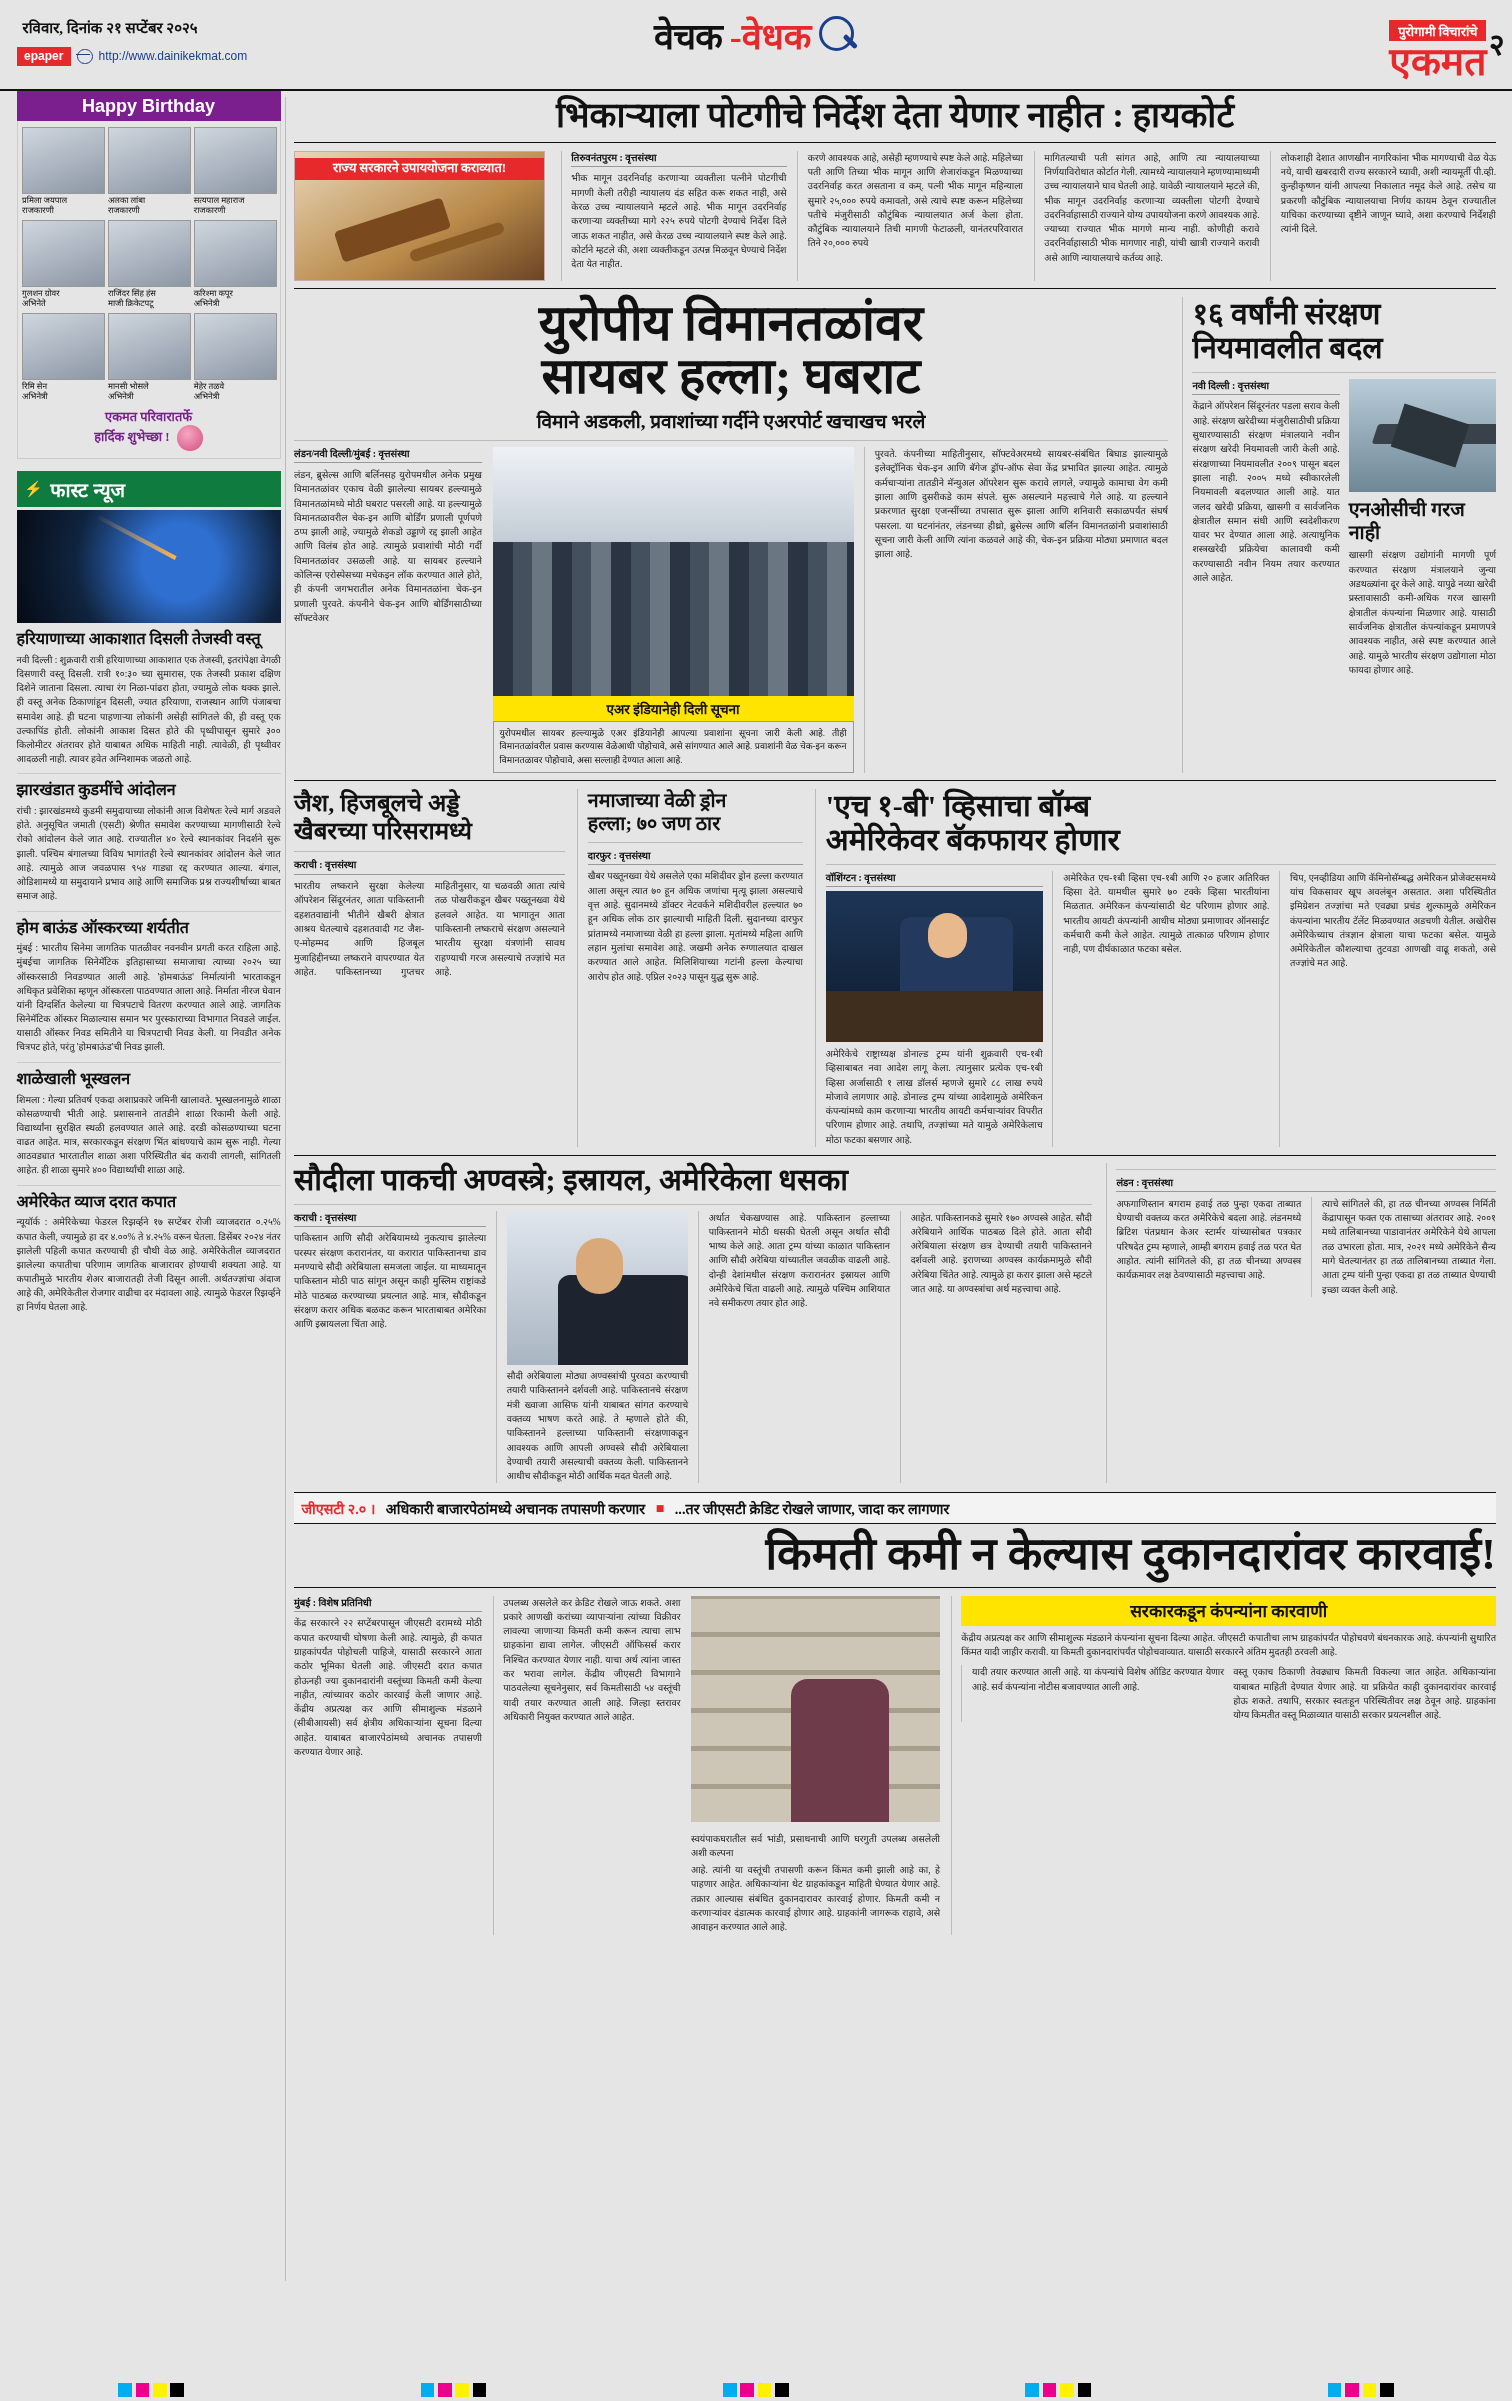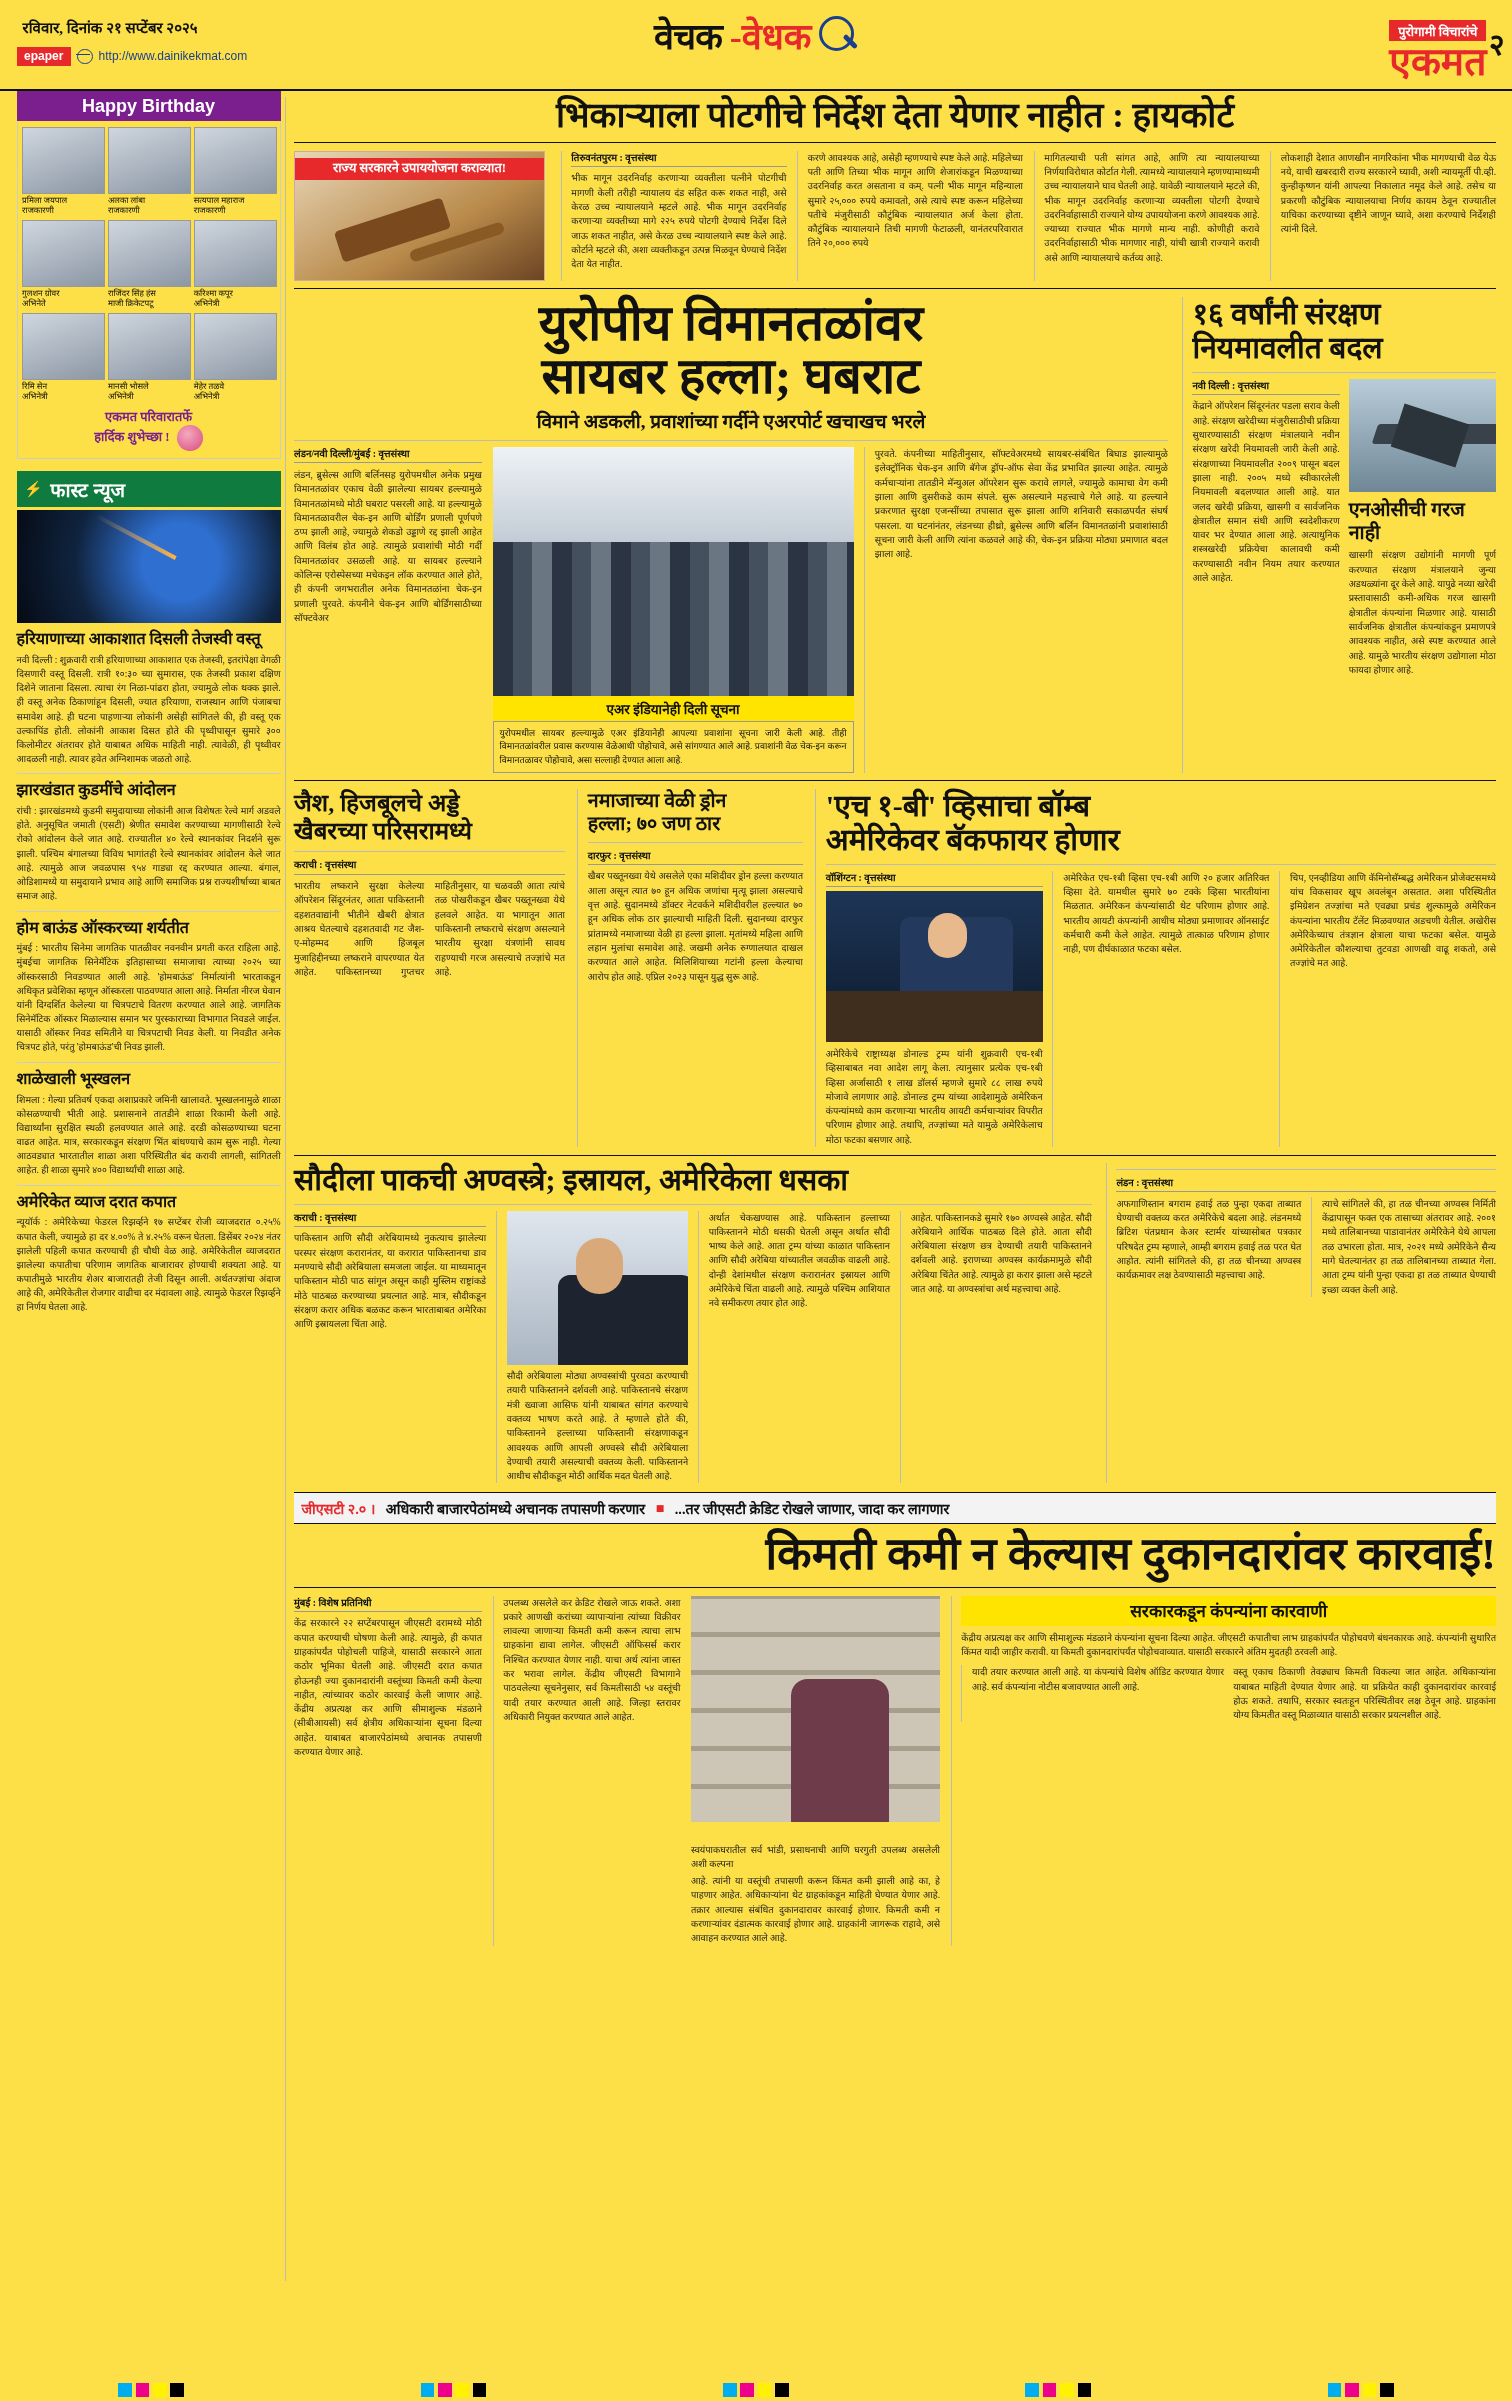--- a/index.html
+++ b/index.html
@@ -1,17 +1,17 @@
 <!DOCTYPE html>
 <html style="font-size:12px"><head>
 <meta charset="utf-8">
 <style>
   html,body{margin:0;padding:0;background:#fff;}
   body{width:1512px;height:2401px;font-family:"Liberation Serif", serif;color:#111;position:relative;}
-  .page{width:1512px;height:2401px;position:relative;background:#fde047;box-sizing:border-box;padding:0;}
+  .page{width:1512px;height:2401px;position:relative;background:#e5e5e5;box-sizing:border-box;padding:0;}
 
   
   .masthead{height:89px;border-bottom:2.3px solid #111;position:relative;}
   .masthead .date{position:absolute;left:22.6px;top:16.6px;font-size:15px;font-weight:bold;color:#111;}
   .masthead .epaperbar{position:absolute;left:16.6px;top:47px;display:flex;align-items:center;gap:6px;font-size:12.8px;}
   .epaperbar .epaper-label{background:#e8292b;color:#fff;font-weight:bold;padding:2.3px 7.5px;font-family:"Liberation Sans",sans-serif;font-size:12px;}
   .epaperbar .url{color:#1a3f8f;font-size:12px;font-family:"Liberation Sans",sans-serif;}
   .epaperbar .globe{width:13.6px;height:13.6px;border-radius:50%;border:1.5px solid #1a3f8f;display:inline-block;position:relative;}
   .epaperbar .globe:after{content:"";position:absolute;left:-1.5px;top:4.5px;width:13.6px;height:0;border-top:1.5px solid #1a3f8f;}
   .masthead .vechak{position:absolute;left:50%;top:10.5px;transform:translateX(-50%);display:flex;align-items:center;gap:7.5px;}
@@ -413,21 +413,21 @@
             <div class="col-txt">केंद्र सरकारने २२ सप्टेंबरपासून जीएसटी दरामध्ये मोठी कपात करण्याची घोषणा केली आहे. त्यामुळे, ही कपात ग्राहकांपर्यंत पोहोचली पाहिजे, यासाठी सरकारने आता कठोर भूमिका घेतली आहे. जीएसटी दरात कपात होऊनही ज्या दुकानदारांनी वस्तूंच्या किमती कमी केल्या नाहीत, त्यांच्यावर कठोर कारवाई केली जाणार आहे. केंद्रीय अप्रत्यक्ष कर आणि सीमाशुल्क मंडळाने (सीबीआयसी) सर्व क्षेत्रीय अधिकाऱ्यांना सूचना दिल्या आहेत. याबाबत बाजारपेठांमध्ये अचानक तपासणी करण्यात येणार आहे.</div>
           </div>
           <div class="sep-v">
             <div class="col-txt">उपलब्ध असलेले कर क्रेडिट रोखले जाऊ शकते. अशा प्रकारे आणखी करांच्या व्यापाऱ्यांना त्यांच्या विक्रीवर लावल्या जाणाऱ्या किमती कमी करून त्याचा लाभ ग्राहकांना द्यावा लागेल. जीएसटी ऑफिसर्स करार निश्चित करण्यात येणार नाही. याचा अर्थ त्यांना जास्त कर भरावा लागेल. केंद्रीय जीएसटी विभागाने पाठवलेल्या सूचनेनुसार, सर्व किमतीसाठी ५४ वस्तूंची यादी तयार करण्यात आली आहे. जिल्हा स्तरावर अधिकारी नियुक्त करण्यात आले आहेत.</div>
           </div>
           <div>
             <div class="shop-img">
                 <span class="shelf"></span>
                 <span class="person"></span>
               </div>
-            <div class="col-txt" style="margin-top:21px;">स्वयंपाकघरातील सर्व भांडी, प्रसाधनाची आणि घरगुती उपलब्ध असलेली अशी कल्पना</div>
+            <div class="col-txt" style="margin-top:10px;">स्वयंपाकघरातील सर्व भांडी, प्रसाधनाची आणि घरगुती उपलब्ध असलेली अशी कल्पना</div>
             <div class="col-txt" style="margin-top:3px;">आहे. त्यांनी या वस्तूंची तपासणी करून किंमत कमी झाली आहे का, हे पाहणार आहेत. अधिकाऱ्यांना थेट ग्राहकांकडून माहिती घेण्यात येणार आहे. तक्रार आल्यास संबंधित दुकानदारावर कारवाई होणार. किमती कमी न करणाऱ्यांवर दंडात्मक कारवाई होणार आहे. ग्राहकांनी जागरूक राहावे, असे आवाहन करण्यात आले आहे.</div>
           </div>
           <div class="sep-v">
             <div class="yellow-head">सरकारकडून कंपन्यांना कारवाणी</div>
             <div class="col-txt" style="margin-top:4.5px;">केंद्रीय अप्रत्यक्ष कर आणि सीमाशुल्क मंडळाने कंपन्यांना सूचना दिल्या आहेत. जीएसटी कपातीचा लाभ ग्राहकांपर्यंत पोहोचवणे बंधनकारक आहे. कंपन्यांनी सुधारित किंमत यादी जाहीर करावी. या किमती दुकानदारांपर्यंत पोहोचवाव्यात. यासाठी सरकारने अंतिम मुदतही ठरवली आहे.</div>
             <div style="display:grid;grid-template-columns:1fr 1fr;gap:9px;margin-top:6px;">
               <div class="col-txt sep-v">यादी तयार करण्यात आली आहे. या कंपन्यांचे विशेष ऑडिट करण्यात येणार आहे. सर्व कंपन्यांना नोटीस बजावण्यात आली आहे.</div>
               <div class="col-txt">वस्तू एकाच ठिकाणी तेवढ्याच किमती विकल्या जात आहेत. अधिकाऱ्यांना याबाबत माहिती देण्यात येणार आहे. या प्रक्रियेत काही दुकानदारांवर कारवाई होऊ शकते. तथापि, सरकार स्वतःहून परिस्थितीवर लक्ष ठेवून आहे. ग्राहकांना योग्य किमतीत वस्तू मिळाव्यात यासाठी सरकार प्रयत्नशील आहे.</div>
             </div>
           </div>

